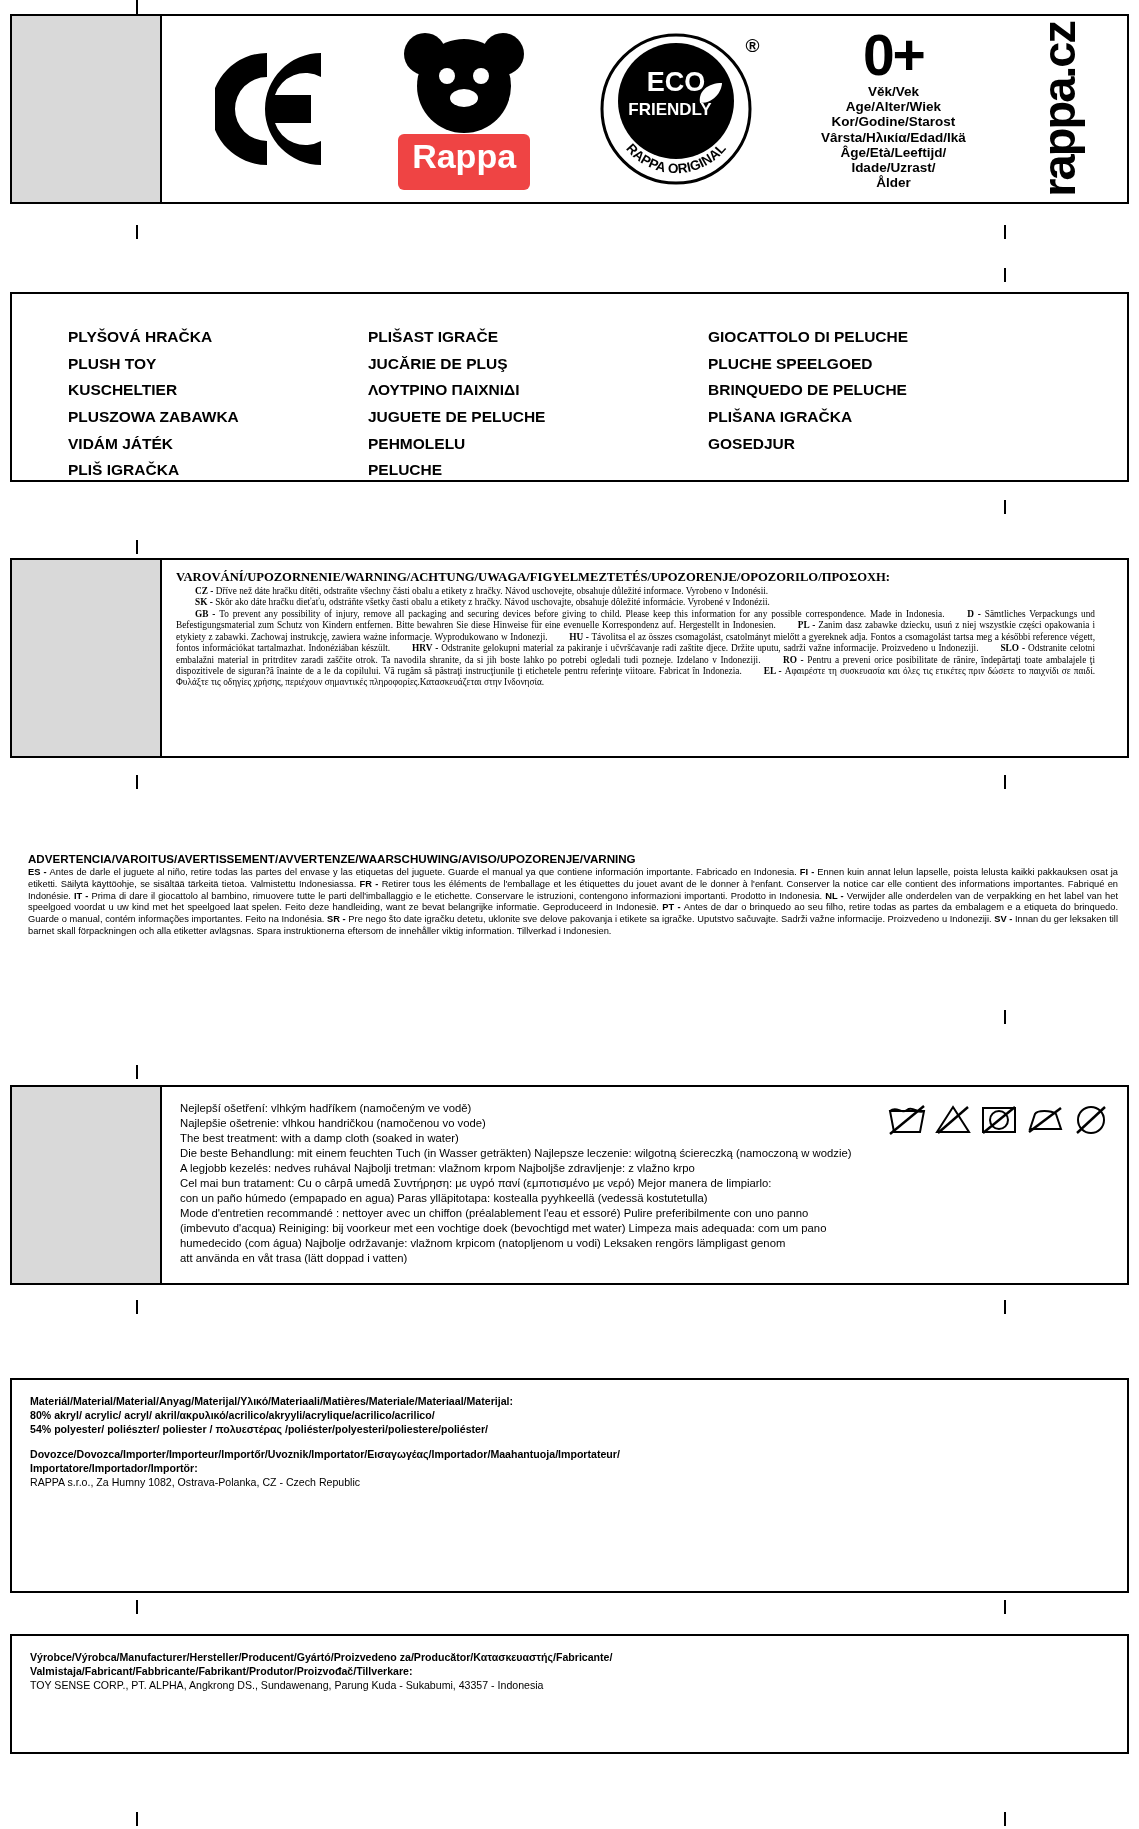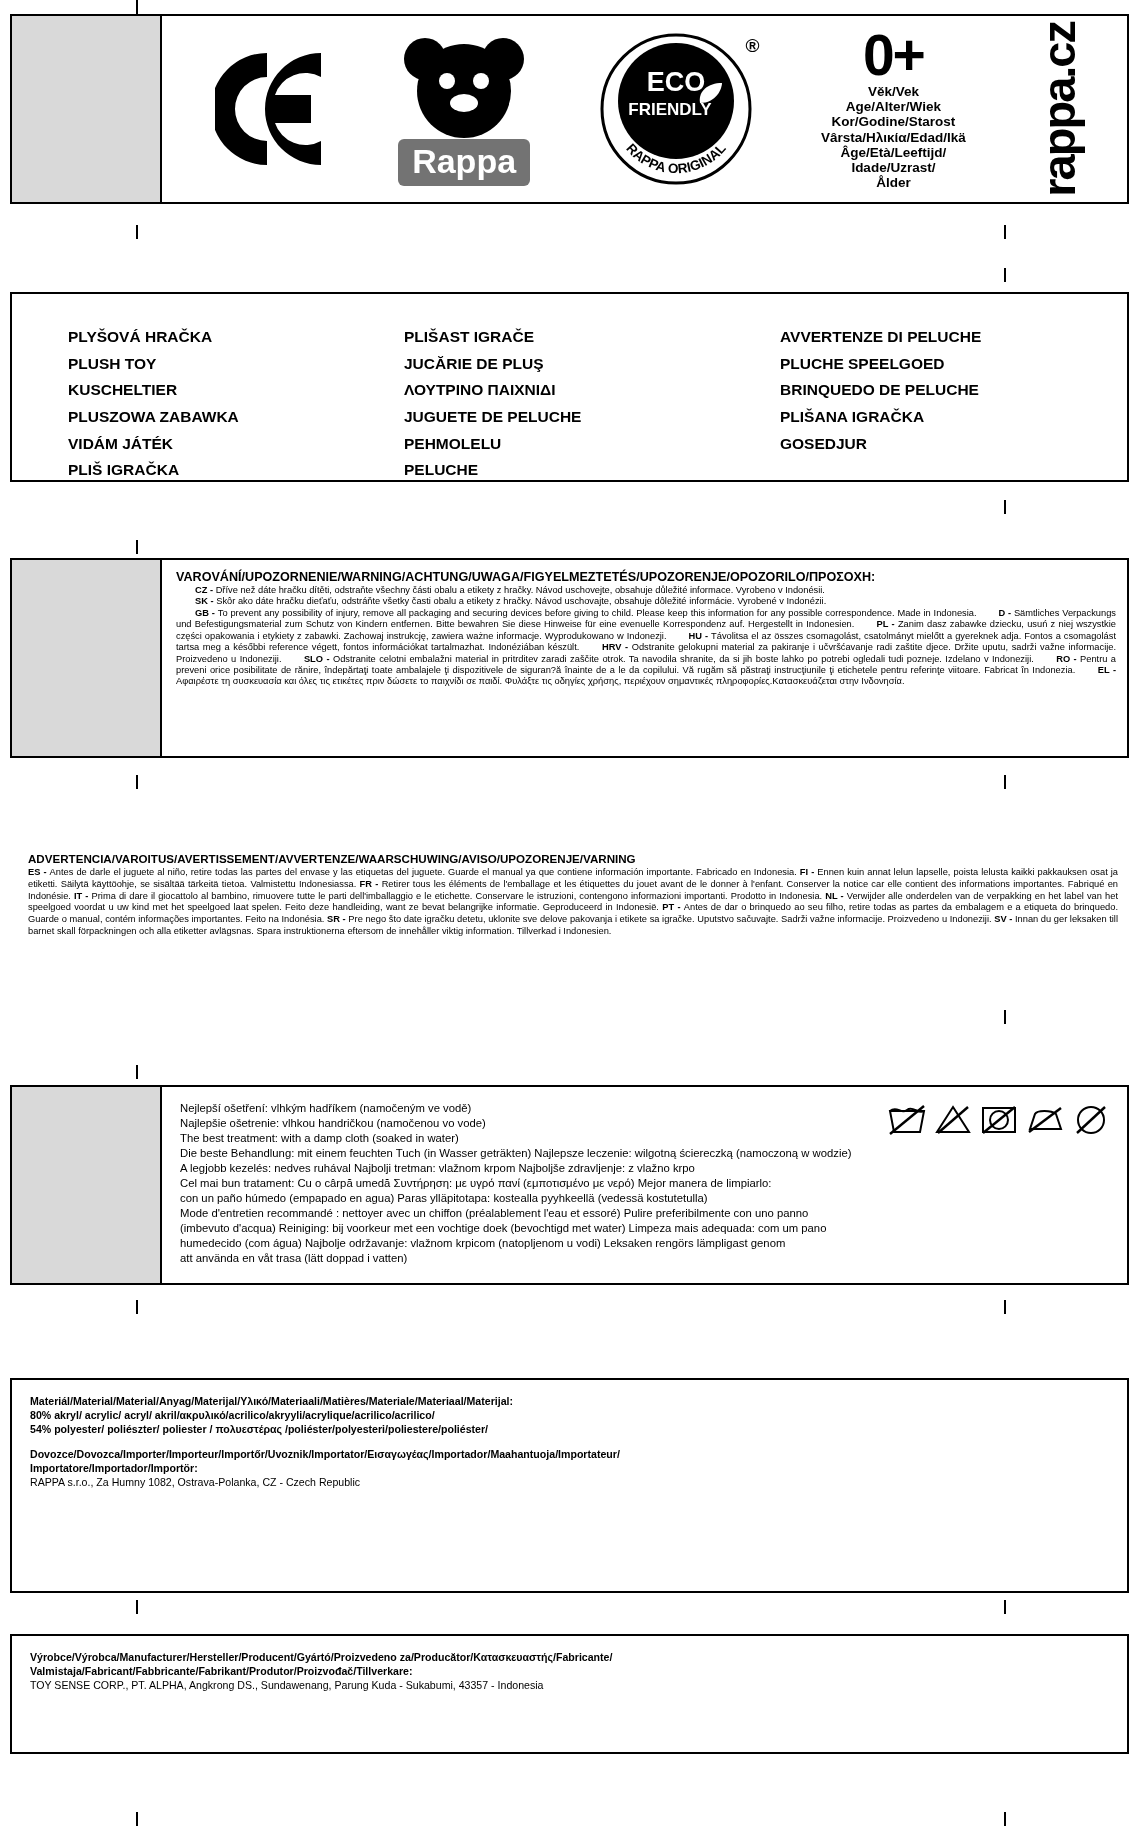--- a/index.html
+++ b/index.html
@@ -31,22 +31,22 @@
     position:relative;
   }
 
   
   .ce-mark { display:flex; align-items:center; gap:4px; margin-left:20px; }
   .ce-mark svg { display:block; }
 
   
   .rappa-logo { display:flex; flex-direction:column; align-items:center; }
   .rappa-word {
-    background:#737373; color:#fff; font-weight:bold; font-size:34px;
-    padding:3px 14px 5px 14px; border-radius:6px; letter-spacing:0px;
+    background:#ef4444; color:#fff; font-weight:bold; font-size:34px;
+    padding:3px 14px 14px 14px; border-radius:6px; letter-spacing:0px;
     margin-top:-6px;
   }
 
   
   .eco-seal { position:relative; width:160px; height:160px; }
   .eco-seal .reg {
     position:absolute; right:-4px; top:6px; font-size:19px; font-weight:bold;
   }
 
   
@@ -62,33 +62,33 @@
     margin-right:8px;
   }
 
   
   .namebox {
     position:absolute; left:10px; top:292px; width:1119px; height:190px;
     border:2px solid #000; display:flex;
   }
   .namebox-grey { width:24px; background:#ffffff; }
   .namecols {
-    flex:1; display:flex; padding:30px 0 0 32px; gap:96px;
+    flex:1; display:flex; padding:30px 0 0 32px; gap:60px;
     font-size:15.5px; font-weight:bold; line-height:1.72;
   }
   .namecols .col { min-width:240px; }
   .namecols .col.c2 { min-width:280px; }
 
   
   .warnbox {
     position:absolute; left:10px; top:558px; width:1119px; height:200px;
     border:2px solid #000; display:flex;
   }
   .warn-grey { width:150px; background:#d9d9d9; border-right:2px solid #000; }
-  .warn-body { flex:1; padding:10px 11px 6px 14px; }
+  .warn-body { flex:1; padding:10px 32px 6px 14px;font-family:Liberation Serif, serif; }
   .warn-title { font-size:12.6px; font-weight:bold; margin-bottom:1px; }
   .warn-text { font-size:9.3px; line-height:1.23; text-align:justify; }
   .warn-text b { font-weight:bold;margin-left:19px; }
 
   
   .advbox { position:absolute; left:28px; top:852px; width:1090px; }
   .adv-title { font-size:11.6px; font-weight:bold; margin-bottom:2px; }
   .adv-text { font-size:9.3px; line-height:1.27; text-align:justify; }
   .adv-text b { font-weight:bold; }
 
@@ -207,21 +207,21 @@
     </div>
     <div class="col c2">
       <div>PLIŠAST IGRAČE</div>
       <div>JUCĂRIE DE PLUŞ</div>
       <div>ΛΟΥΤΡΙΝΟ ΠΑΙΧΝΙΔΙ</div>
       <div>JUGUETE DE PELUCHE</div>
       <div>PEHMOLELU</div>
       <div>PELUCHE</div>
     </div>
     <div class="col c3">
-      <div>AVVERTENZE DI PELUCHE</div>
+      <div>GIOCATTOLO DI PELUCHE</div>
       <div>PLUCHE SPEELGOED</div>
       <div>BRINQUEDO DE PELUCHE</div>
       <div>PLIŠANA IGRAČKA</div>
       <div>GOSEDJUR</div>
     </div>
   </div>
 </div>
 
 <div class="warnbox">
   <div class="warn-grey"></div>

